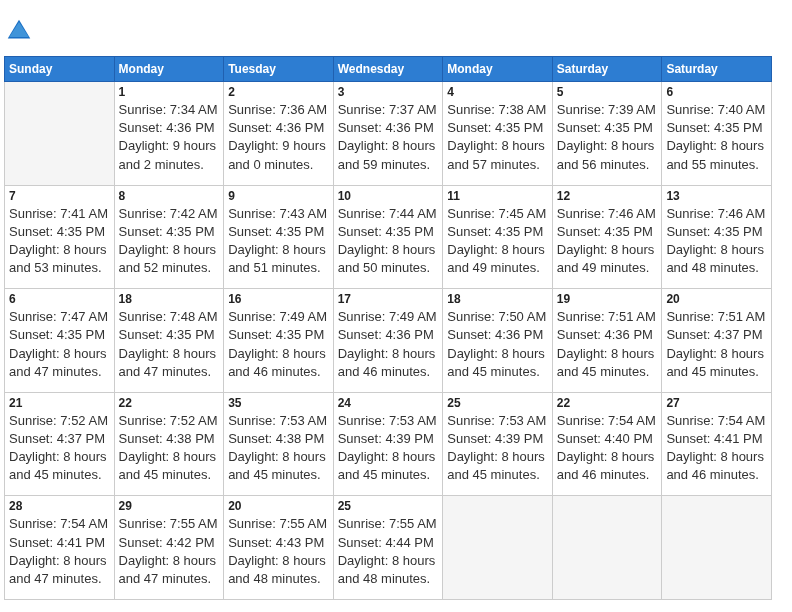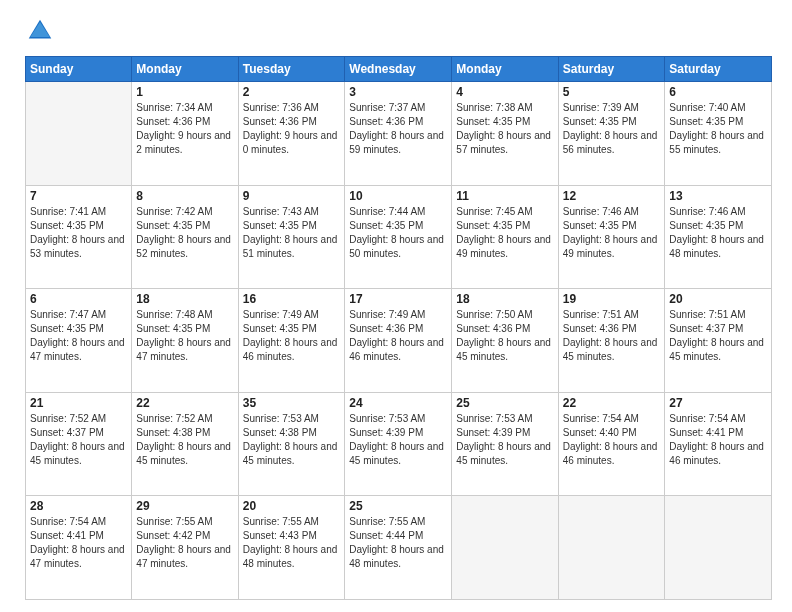--- a/index.html
+++ b/index.html
@@ -6,21 +6,21 @@
     body {
       width: 792px;
       height: 612px;
       font-family: Arial, sans-serif;
       background: #fff;
       overflow: hidden;
     }
     .page {
       width: 792px;
       height: 612px;
-      padding: 16px 20px 12px 25px;
+      padding: 16px 20px 12px 4px;
       display: flex;
       flex-direction: column;
     }
     .header {
       display: flex;
       align-items: flex-start;
       justify-content: space-between;
       margin-bottom: 10px;
     }
     .logo {
@@ -88,21 +88,21 @@
       background: #f5f5f5;
     }
     .day-number {
       font-size: 12px;
       font-weight: bold;
       color: #222;
       display: block;
       margin-bottom: 2px;
     }
     .cell-text {
-      font-size: 10px;
+      font-size: 13px;
       color: #333;
       line-height: 1.4;
       margin-top: 12px;
     }
   </style>
 </head>
 <body>
 
 <div class="page">
   <div class="header">

